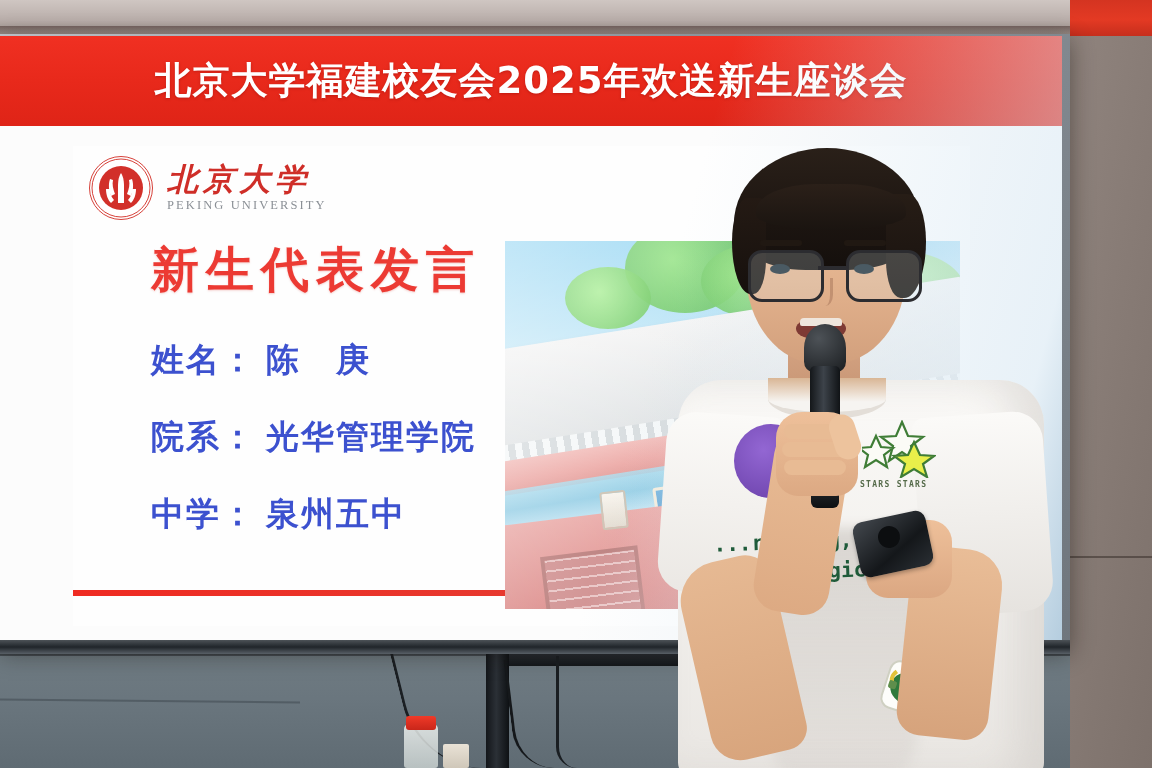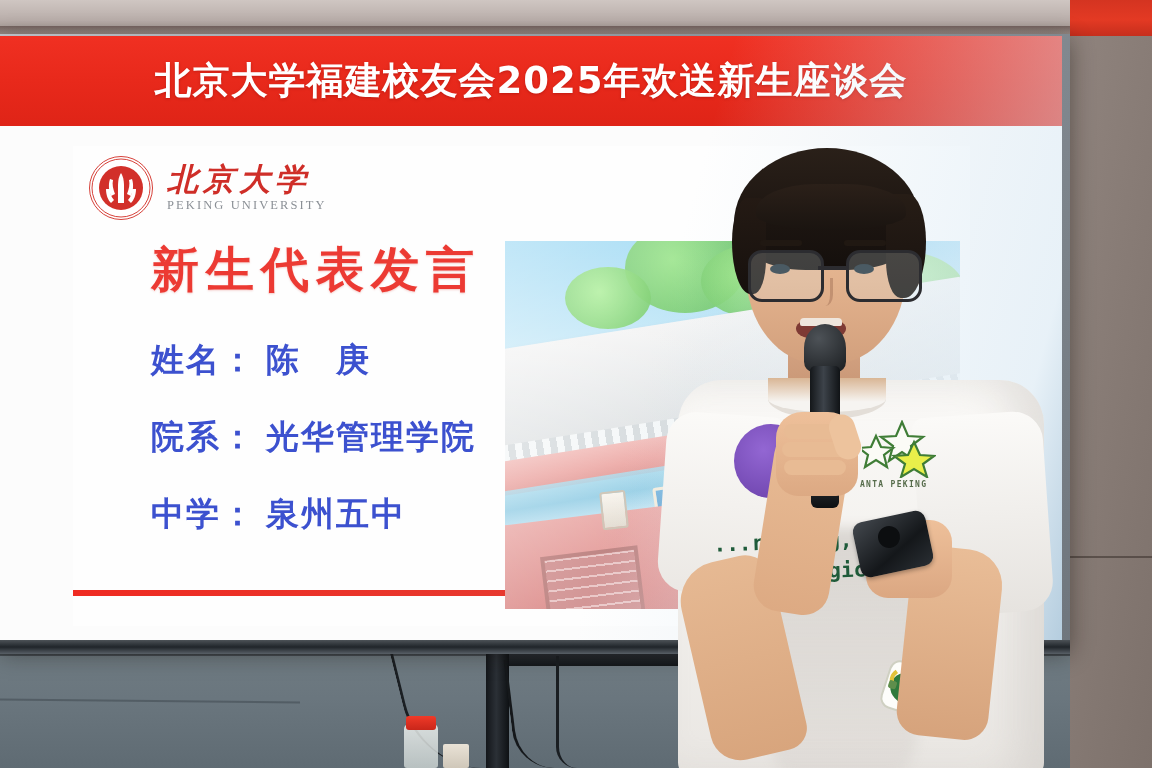--- a/index.html
+++ b/index.html
@@ -549,21 +549,21 @@
     <div class="sleeve-r"></div>
     <div class="collar"></div>
 
     <div class="badge-purple"></div>
 
     <svg class="star-logo" viewBox="0 0 74 58">
       <polygon points="40,2 46,16 61,17 49,26 53,41 40,32 27,41 31,26 19,17 34,16" fill="#fbfbf6" stroke="#3f7d36" stroke-width="2.2"></polygon>
       <polygon points="14,16 19,27 31,28 22,35 25,47 14,40 3,47 6,35 -3,28 9,27" fill="#fbfbf6" stroke="#3f7d36" stroke-width="2.2"></polygon>
       <polygon points="52,22 58,35 72,36 61,44 65,57 52,49 39,57 43,44 32,36 46,35" fill="#e9ef4a" stroke="#3f7d36" stroke-width="2.2"></polygon>
     </svg>
-    <div class="logo-sub">ANTA PEKING</div>
+    <div class="logo-sub">STARS STARS</div>
 
     <div class="tee-text">
       <div>...reating,</div>
       <div>...ay: magic</div>
     </div>
 
     <svg class="tee-badge" viewBox="0 0 66 66">
       <rect x="9" y="9" width="48" height="48" rx="10" fill="#fdfdfa" stroke="#cfd0c2" stroke-width="2"></rect>
       <ellipse cx="33" cy="33" rx="19" ry="16" fill="#2f7a3c"></ellipse>
       <path d="M16 20 q-6 8 2 16" fill="none" stroke="#e3c33a" stroke-width="4"></path>

